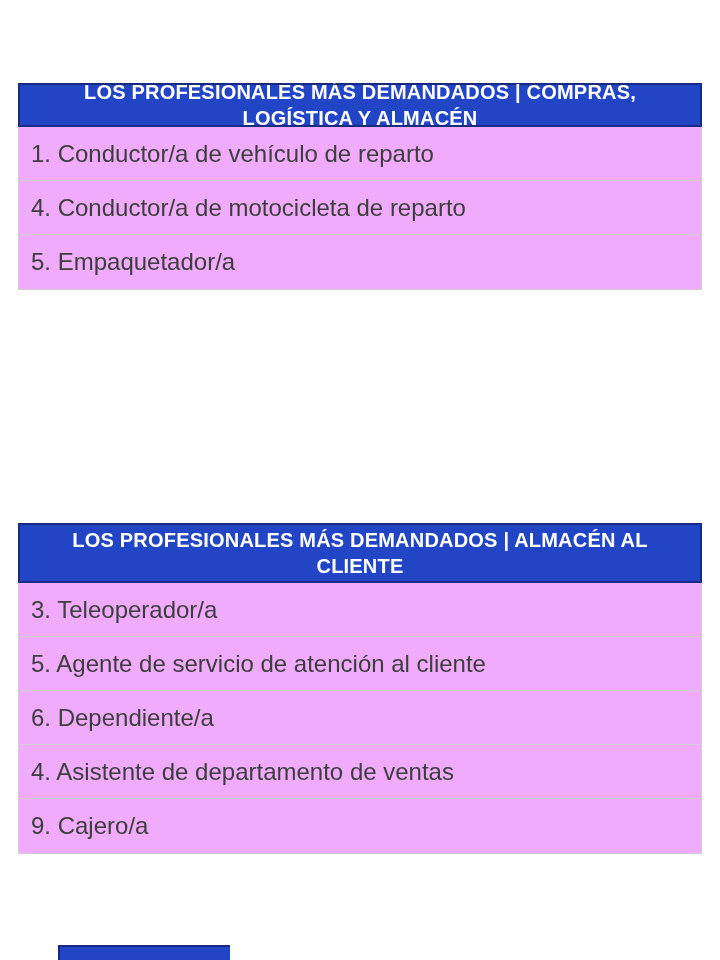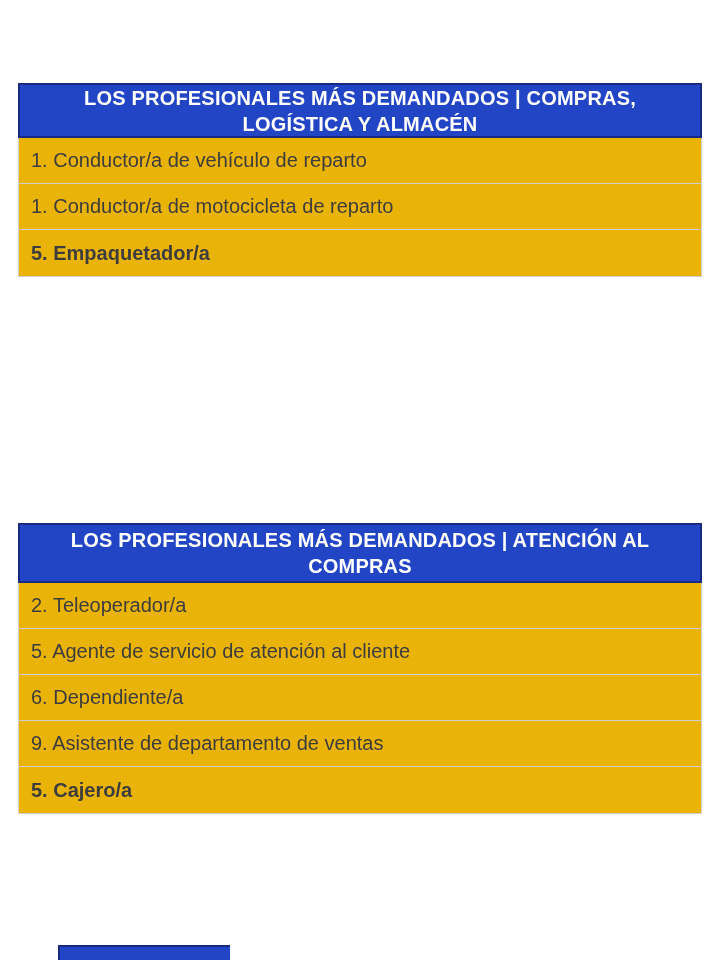--- a/index.html
+++ b/index.html
@@ -31,70 +31,70 @@
     font-weight: 700;
     font-size: 20px;
     line-height: 1.3;
     text-align: center;
     display: flex;
     align-items: center;
     justify-content: center;
     padding: 2px 28px;
     letter-spacing: 0.2px;
   }
-  .t1 .t-header { height: 55px; }
+  .t1 .t-header { height: 44px; }
   .t2 .t-header { height: 60px; }
 
   .t-body {
     box-sizing: border-box;
     border: 1px solid #cfcfcf;
     border-top: none;
     background: #ffffff;
   }
   .t-row {
     box-sizing: border-box;
-    height: 46px;
+    height: 54px;
     display: flex;
     align-items: center;
     padding-left: 12px;
-    font-size: 20px;
+    font-size: 24px;
     color: #3d3d3d;
     border-bottom: 1px solid #cfcfcf;
-    background: #eab308;
+    background: #f0abfc;
   }
-  .t-row:last-child { border-bottom: none; font-weight: bold; }
+  .t-row:last-child { border-bottom: none; }
 
   .partial-header {
     position: absolute;
     left: 58px;
     top: 945px;
     width: 172px;
     height: 20px;
     box-sizing: border-box;
     background: #2145c5;
     border-top: 2px solid #182a80;
     border-left: 2px solid #182a80;
   }
 </style>
 </head>
 <body>
 
 <div class="demand-table t1">
   <div class="t-header">LOS PROFESIONALES MÁS DEMANDADOS | COMPRAS, LOGÍSTICA Y ALMACÉN</div>
   <div class="t-body">
     <div class="t-row">1. Conductor/a de vehículo de reparto</div>
-    <div class="t-row">1. Conductor/a de motocicleta de reparto</div>
+    <div class="t-row">4. Conductor/a de motocicleta de reparto</div>
     <div class="t-row">5. Empaquetador/a</div>
   </div>
 </div>
 
 <div class="demand-table t2">
-  <div class="t-header">LOS PROFESIONALES MÁS DEMANDADOS | ATENCIÓN AL COMPRAS</div>
+  <div class="t-header">LOS PROFESIONALES MÁS DEMANDADOS | ALMACÉN AL CLIENTE</div>
   <div class="t-body">
-    <div class="t-row">2. Teleoperador/a</div>
+    <div class="t-row">3. Teleoperador/a</div>
     <div class="t-row">5. Agente de servicio de atención al cliente</div>
     <div class="t-row">6. Dependiente/a</div>
-    <div class="t-row">9. Asistente de departamento de ventas</div>
-    <div class="t-row">5. Cajero/a</div>
+    <div class="t-row">4. Asistente de departamento de ventas</div>
+    <div class="t-row">9. Cajero/a</div>
   </div>
 </div>
 
 <div class="partial-header"></div>
 
 </body></html>

